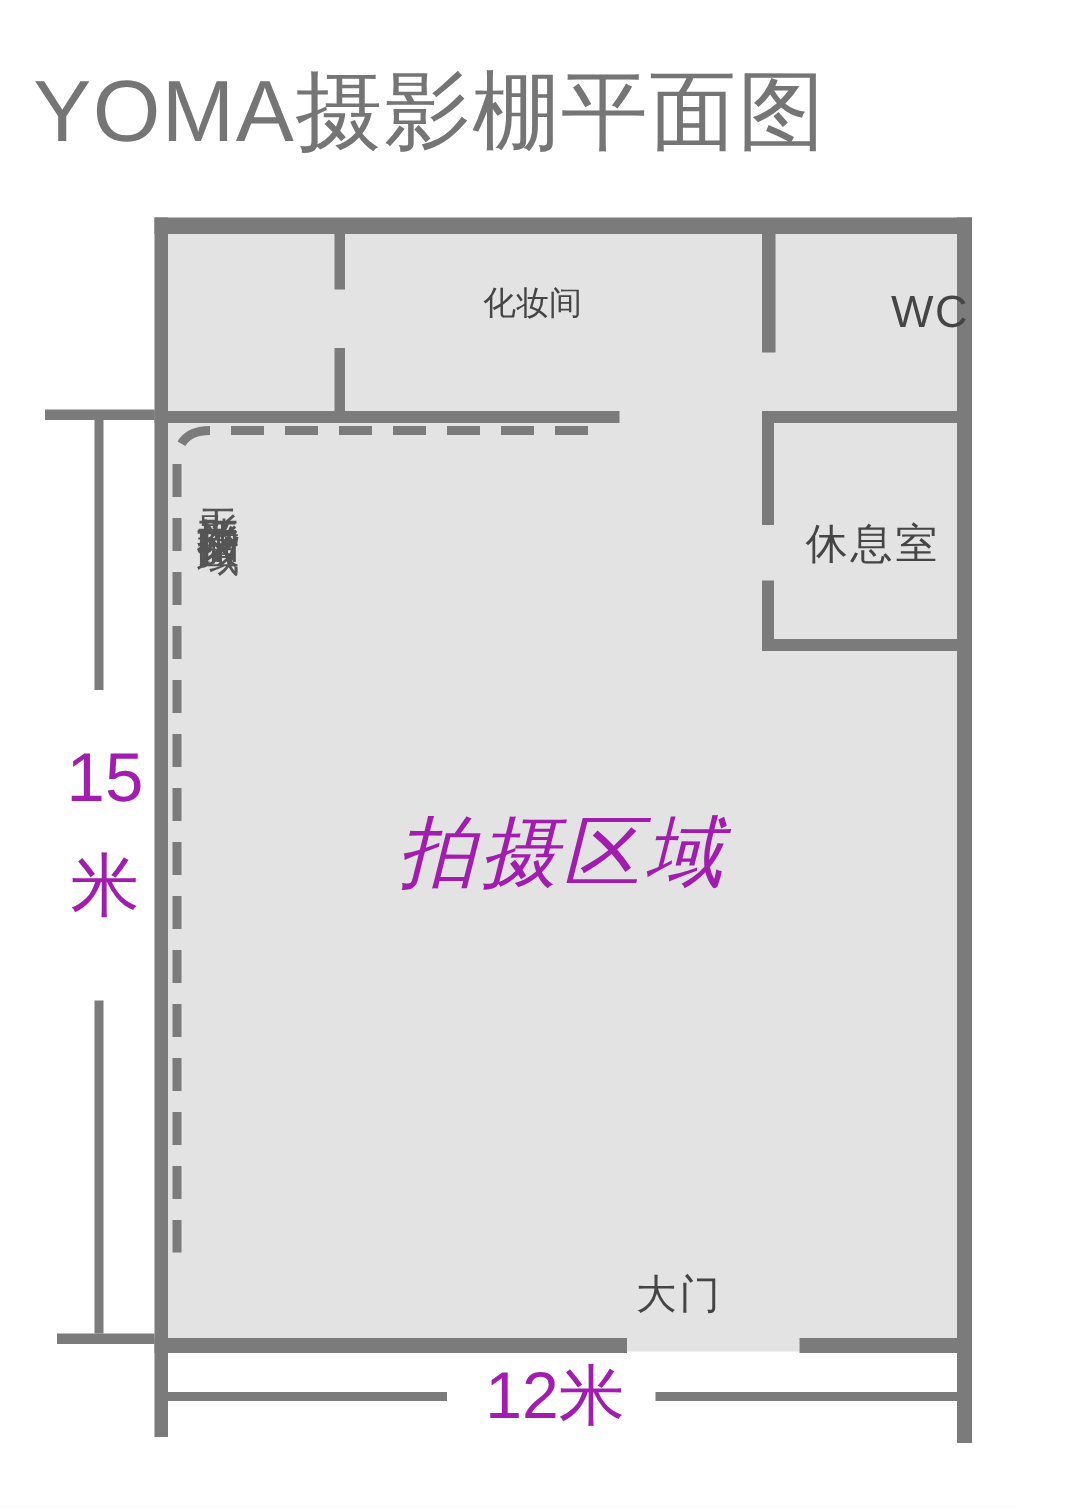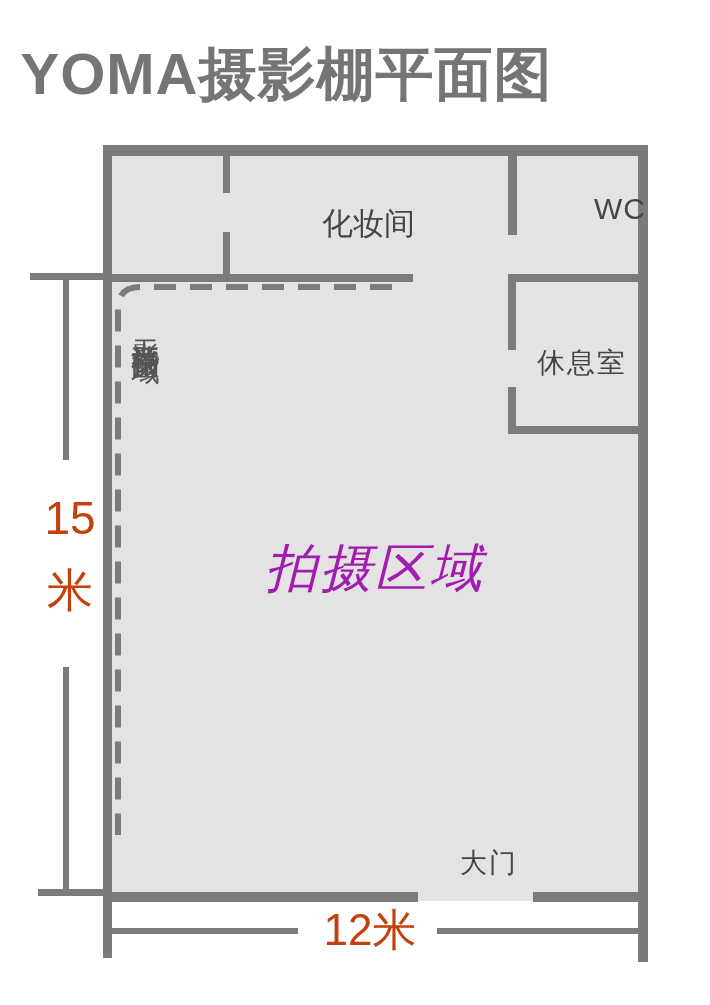--- a/index.html
+++ b/index.html
@@ -5,29 +5,29 @@
   html,body{margin:0;padding:0;background:#ffffff;}
   #plan{
     position:relative;width:710px;height:1005px;background:#ffffff;
     font-family:"Liberation Sans","DejaVu Sans",sans-serif;overflow:hidden;
   }
   .wall{position:absolute;background:#7b7b7b;}
   .dimline{position:absolute;background:#7b7b7b;}
   .floor{position:absolute;background:#e3e3e3;}
   .room-label{position:absolute;color:#454545;white-space:nowrap;}
   .big-label{position:absolute;color:#a21caf;white-space:nowrap;font-style:italic;}
-  .dim-text{position:absolute;color:#c2410c;text-align:center;}
+  .dim-text{position:absolute;color:#a21caf;text-align:center;}
   #title{
     position:absolute;left:0;top:36px;width:573px;text-align:center;
-    font-size:58px;font-weight:700;color:#757575;letter-spacing:1px;white-space:nowrap;
+    font-size:58px;font-weight:400;color:#757575;letter-spacing:1px;white-space:nowrap;
   }
-  #makeup-label{left:322px;top:203px;font-size:31px;}
+  #makeup-label{left:322px;top:187px;font-size:22px;}
   #wc-label{left:554px;top:192px;font-size:30px;letter-spacing:1px;margin-left:40px;}
   #lounge-label{left:537px;top:344px;font-size:28px;letter-spacing:2px;}
-  #gate-label{left:460px;top:845px;font-size:27px;letter-spacing:2px;}
+  #gate-label{left:424px;top:845px;font-size:27px;letter-spacing:2px;}
   #shooting-label{left:265px;top:534px;font-size:52px;letter-spacing:3px;}
   #seamless-label{
     left:126px;top:317px;font-size:28px;color:#555555;
     writing-mode:vertical-rl;text-orientation:upright;letter-spacing:3px;height:235px;
   }
   #dim-height-label{left:36px;top:482px;width:68px;font-size:46px;line-height:72px;}
   #dim-height-label span{display:block;}
   #dim-width-label{left:308px;top:901px;width:124px;font-size:44px;}
   #dashed-svg{position:absolute;left:0;top:0;pointer-events:none;}
 </style>

